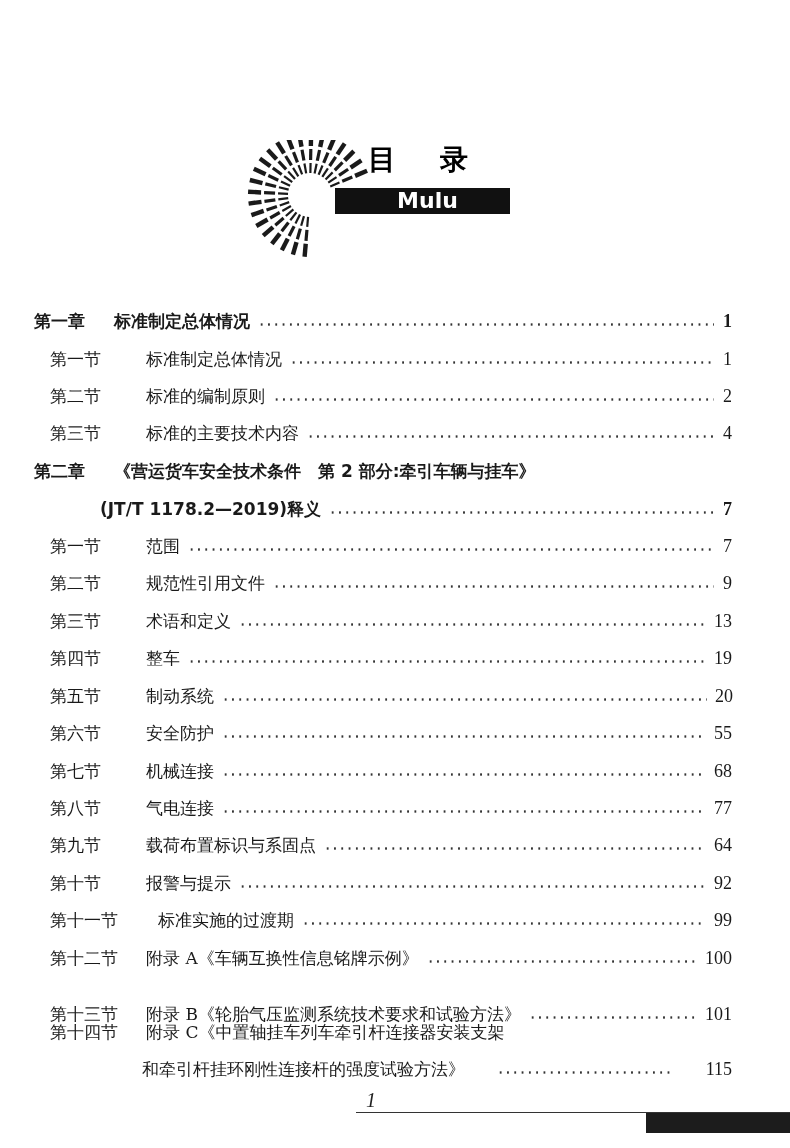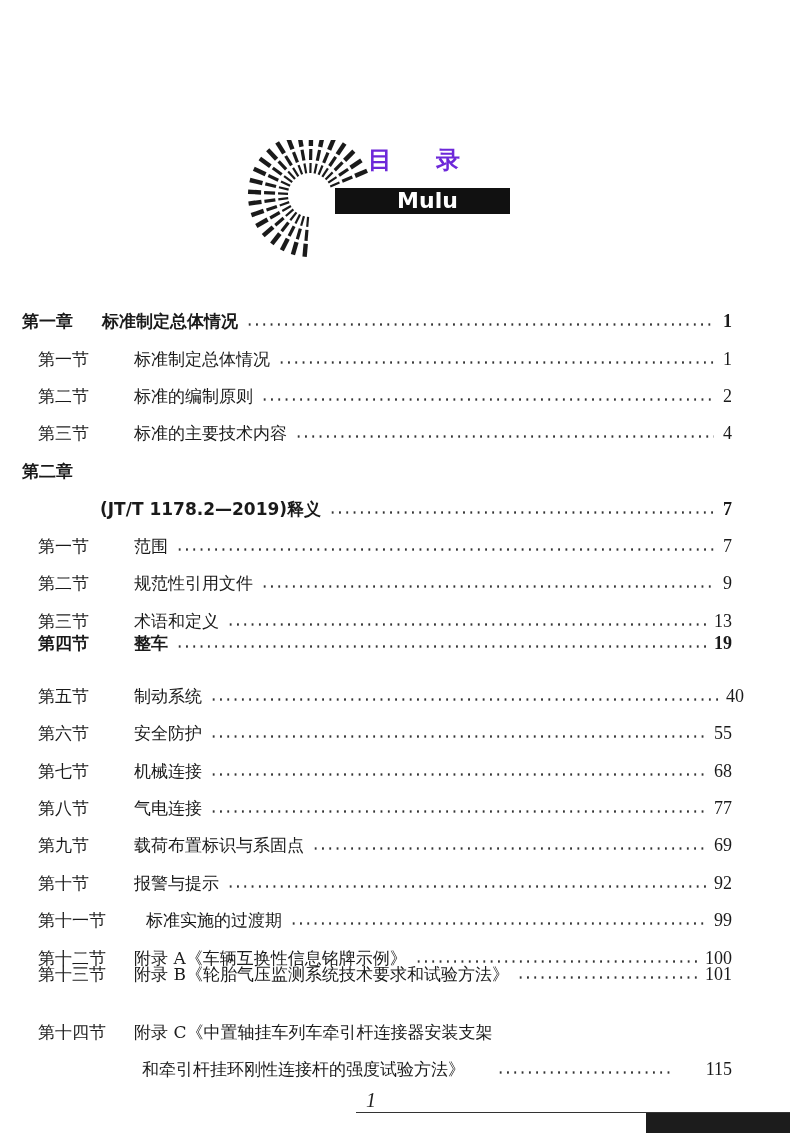--- a/index.html
+++ b/index.html
@@ -6,37 +6,37 @@
   body {
     width: 790px; height: 1148px; position: relative; overflow: hidden;
     font-family: "DejaVu Serif", "Liberation Serif", serif;
     color: #1a1a1a;
   }
   .header { position: absolute; left: 240px; top: 140px; width: 280px; height: 125px; }
   .sunburst { position: absolute; left: 0; top: 0; width: 130px; height: 125px; }
   .title-cn {
     position: absolute; left: 128px; top: 2px; width: 170px;
     font-family: "DejaVu Sans", sans-serif; font-weight: bold;
-    font-size: 24px; letter-spacing: 44px; color: #6d28d9; line-height: 36px;
+    font-size: 28px; letter-spacing: 44px; color: #000000; line-height: 36px;
   }
   .title-bar {
     position: absolute; left: 95px; top: 48px; width: 175px; height: 26px;
     background: #111;
   }
   .title-en {
     position: absolute; left: 0; right: 0; top: 0; text-align: center;
     font-family: "DejaVu Sans", sans-serif; font-weight: bold; font-size: 22px;
     line-height: 26px; color: #fff; padding-left: 10px;
   }
   .toc { position: absolute; left: 0; top: 306px; width: 790px; }
   .row {
     position: absolute; height: 30px; display: flex; align-items: center;
     font-size: 17px; line-height: 30px; white-space: nowrap;
   }
-  .row .label { flex: 0 0 auto; }
+  .row .label { flex: 0 0 auto; margin-left: 12px; }
   .row .title { flex: 0 0 auto; }
   .row .dots {
     flex: 1 1 auto; overflow: hidden; margin: 0 8px; height: 30px;
     position: relative;
   }
   .row .dots::before {
     content: ""; position: absolute; left: 0; right: 0; top: 17px; height: 3px;
     background-image: radial-gradient(circle, #333 1px, transparent 1.3px);
     background-size: 7.3px 3px; background-repeat: repeat-x;
   }
@@ -153,20 +153,21 @@
     <span class="page">2</span>
   </div>
   <div class="row section" style="left:38px; right:58px; top:112px;">
     <span class="label">第三节</span>
     <span class="title">标准的主要技术内容</span>
     <span class="dots"></span>
     <span class="page">4</span>
   </div>
   <div class="row chapter nodots" style="left:22px; right:58px; top:150px;">
     <span class="label">第二章</span>
+    <span class="title">《营运货车安全技术条件　第 2 部分:牵引车辆与挂车》</span>
   </div>
   <div class="row chapter" style="left:100px; right:58px; top:188px;">
     <span class="title">(JT/T 1178.2—2019)释义</span>
     <span class="dots"></span>
     <span class="page">7</span>
   </div>
   <div class="row section" style="left:38px; right:58px; top:225px;">
     <span class="label">第一节</span>
     <span class="title">范围</span>
     <span class="dots"></span>
@@ -177,31 +178,31 @@
     <span class="title">规范性引用文件</span>
     <span class="dots"></span>
     <span class="page">9</span>
   </div>
   <div class="row section" style="left:38px; right:58px; top:300px;">
     <span class="label">第三节</span>
     <span class="title">术语和定义</span>
     <span class="dots"></span>
     <span class="page">13</span>
   </div>
-  <div class="row section" style="left:38px; right:58px; top:322px;font-weight:bold;">
+  <div class="row section" style="left:38px; right:58px; top:337px;">
     <span class="label">第四节</span>
     <span class="title">整车</span>
     <span class="dots"></span>
     <span class="page">19</span>
   </div>
-  <div class="row section" style="left:38px; right:46px; top:375px;">
+  <div class="row section" style="left:38px; right:57px; top:375px;">
     <span class="label">第五节</span>
     <span class="title">制动系统</span>
     <span class="dots"></span>
-    <span class="page">40</span>
+    <span class="page">20</span>
   </div>
   <div class="row section" style="left:38px; right:58px; top:412px;">
     <span class="label">第六节</span>
     <span class="title">安全防护</span>
     <span class="dots"></span>
     <span class="page">55</span>
   </div>
   <div class="row section" style="left:38px; right:58px; top:450px;">
     <span class="label">第七节</span>
     <span class="title">机械连接</span>
@@ -211,41 +212,41 @@
   <div class="row section" style="left:38px; right:58px; top:487px;justify-content:space-between;">
     <span class="label">第八节</span>
     <span class="title">气电连接</span>
     <span class="dots"></span>
     <span class="page">77</span>
   </div>
   <div class="row section" style="left:38px; right:58px; top:524px;">
     <span class="label">第九节</span>
     <span class="title">载荷布置标识与系固点</span>
     <span class="dots"></span>
-    <span class="page">69</span>
+    <span class="page">64</span>
   </div>
   <div class="row section" style="left:38px; right:58px; top:562px;">
     <span class="label">第十节</span>
     <span class="title">报警与提示</span>
     <span class="dots"></span>
     <span class="page">92</span>
   </div>
   <div class="row section wide" style="left:38px; right:58px; top:599px;">
     <span class="label">第十一节</span>
     <span class="title">标准实施的过渡期</span>
     <span class="dots"></span>
     <span class="page">99</span>
   </div>
   <div class="row section" style="left:38px; right:58px; top:637px;">
     <span class="label">第十二节</span>
     <span class="title">附录 A《车辆互换性信息铭牌示例》</span>
     <span class="dots"></span>
     <span class="page">100</span>
   </div>
-  <div class="row section" style="left:38px; right:58px; top:653px;justify-content:center;">
+  <div class="row section" style="left:38px; right:58px; top:693px;justify-content:center;">
     <span class="label">第十三节</span>
     <span class="title">附录 B《轮胎气压监测系统技术要求和试验方法》</span>
     <span class="dots"></span>
     <span class="page">101</span>
   </div>
   <div class="row section nodots" style="left:38px; right:58px; top:711px;">
     <span class="label">第十四节</span>
     <span class="title">附录 C《中置轴挂车列车牵引杆连接器安装支架</span>
   </div>
   <div class="row section" style="left:142px; right:58px; top:748px;gap:24px;">

